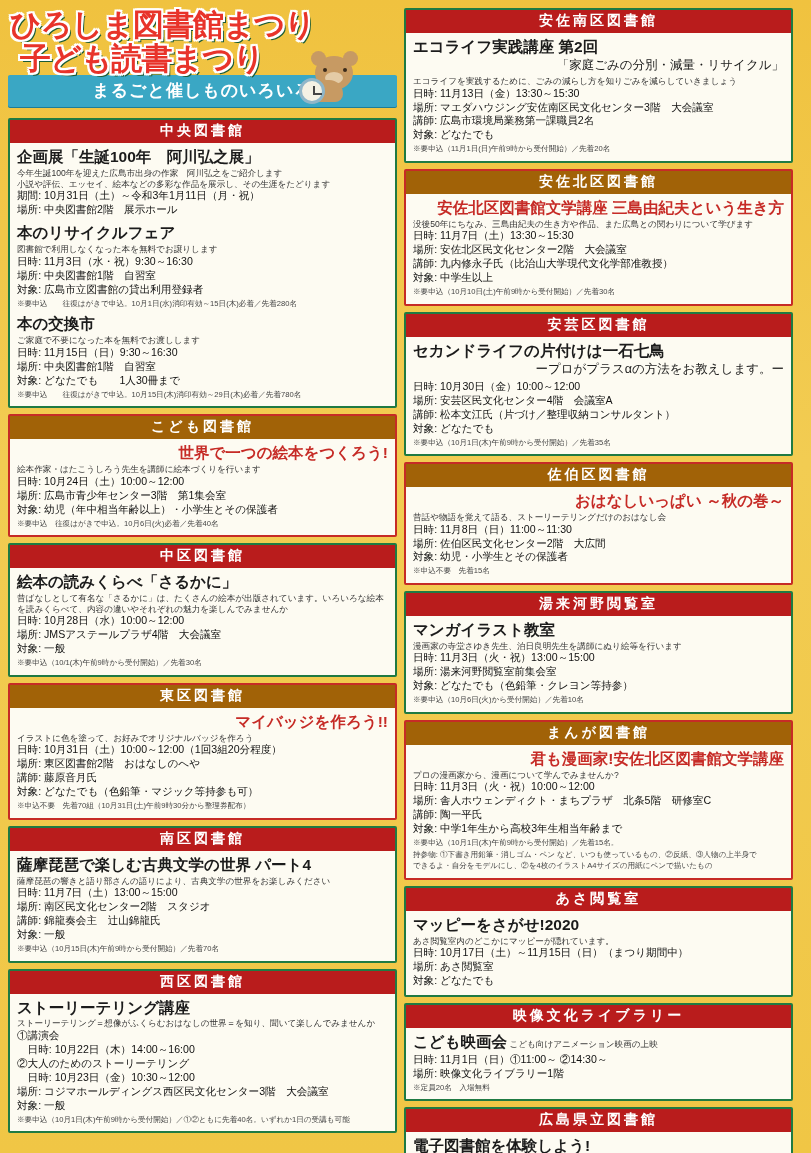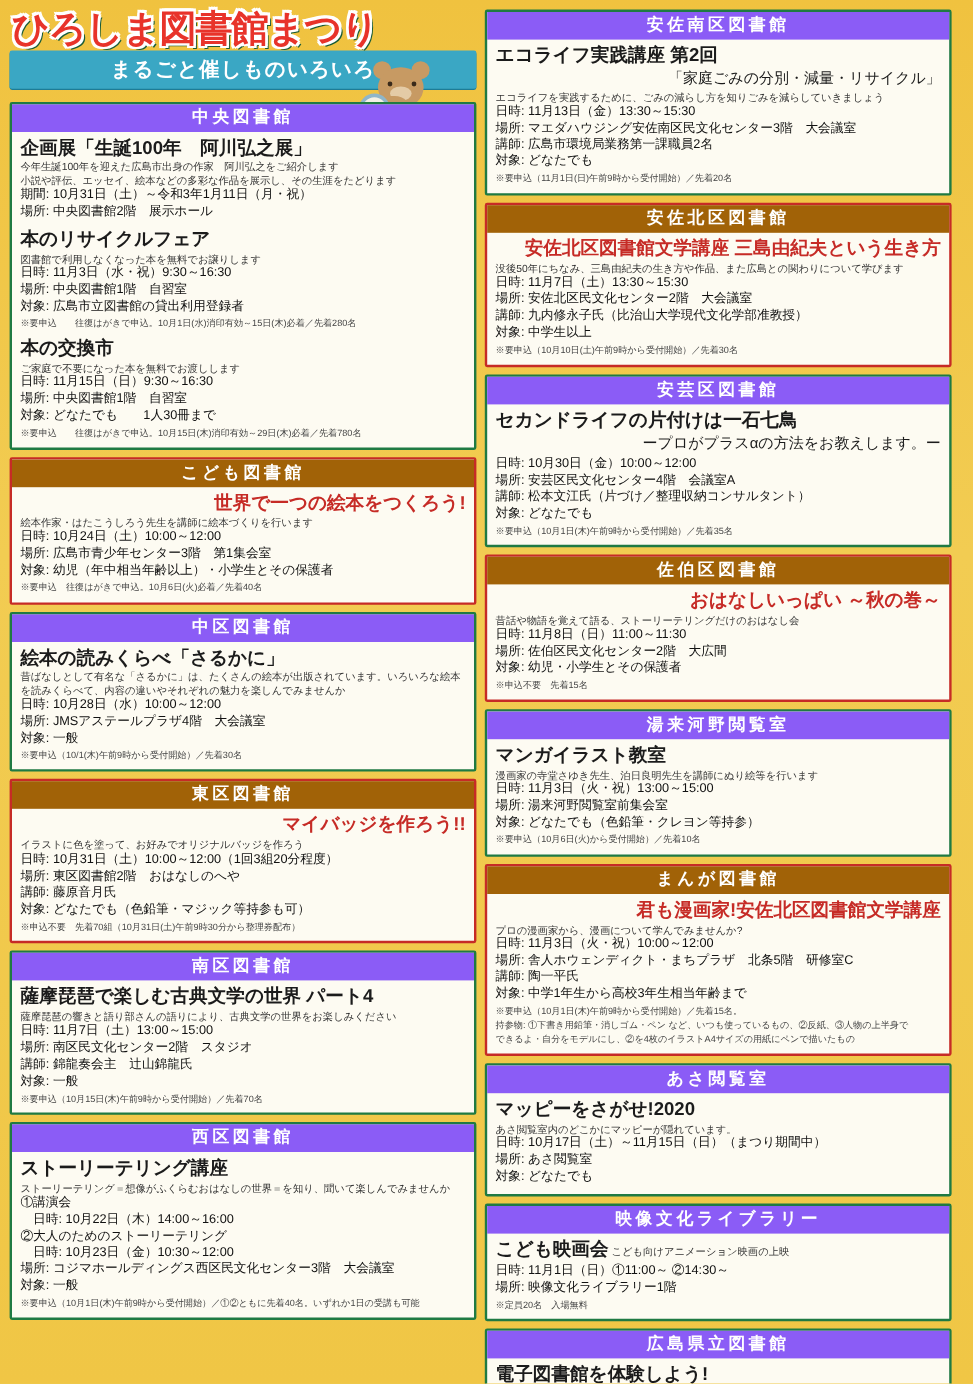--- a/index.html
+++ b/index.html
@@ -71,21 +71,21 @@
     position:relative;
   }
   .card.green { border-color:#1f7a43; }
   .card.red { border-color:#c62b26; }
 
   .cardhead {
     font-weight:bold; color:#fff; text-align:center;
     font-size:14px; padding:2px 0 3px 0;
     letter-spacing:3px;
   }
-  .green > .cardhead { background:#8b5cf6; }
+  .green > .cardhead { background:#b91c1c; }
   .red > .cardhead { background:#a16207; }
 
   .body { padding:4px 7px 1px 7px; }
 
   .ev { margin-bottom:7px; }
   .ev:last-child { margin-bottom:1px; }
   .evtitle {
     font-size:15.5px; font-weight:bold; color:#1b1b1b;
     line-height:1.15; margin:1px 0 2px 0;
   }
@@ -99,20 +99,21 @@
 </head>
 <body>
 
 <div id="sheet">
 
   <div class="cols">
 
     <div class="col" id="left-col">
       <div class="titleblock">
         <div class="maintitle">ひろしま図書館まつり</div>
+        <div class="maintitle maintitle2">子ども読書まつり</div>
         <div class="bearwrap">
           <div class="bear">
             <div class="ear1"></div>
               <div class="ear2"></div>
             <div class="head"></div>
             <div class="eye1"></div>
               <div class="eye2"></div>
             <div class="snout"></div>
             <div class="body"></div>
             <div class="clock"></div>

